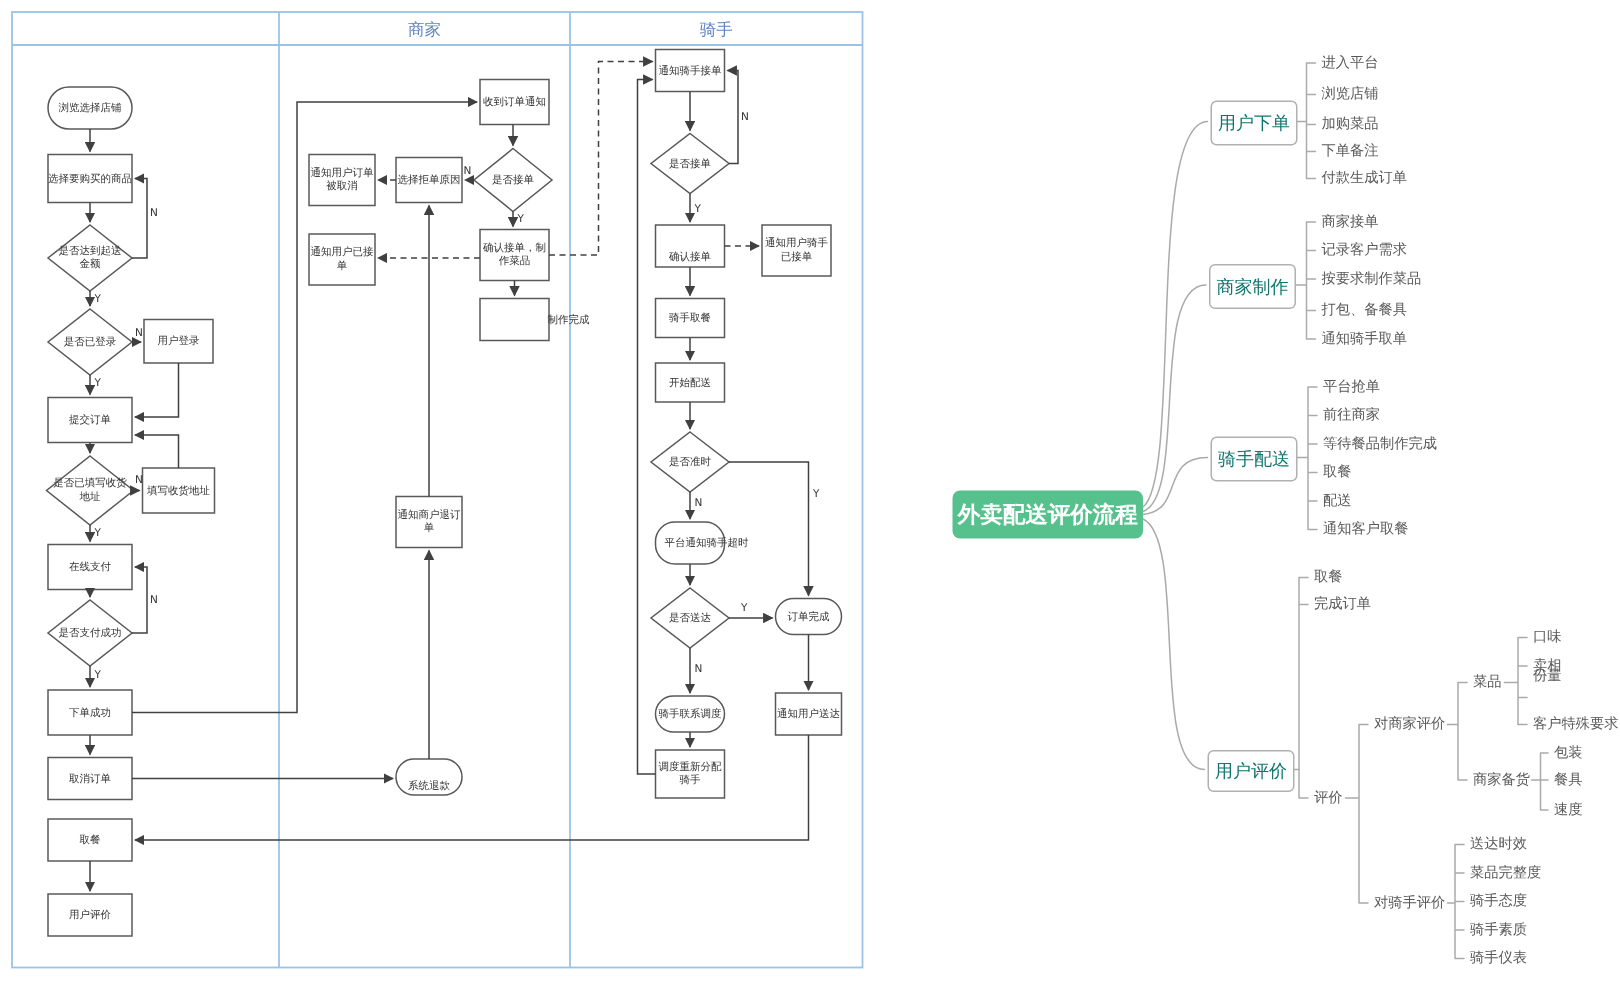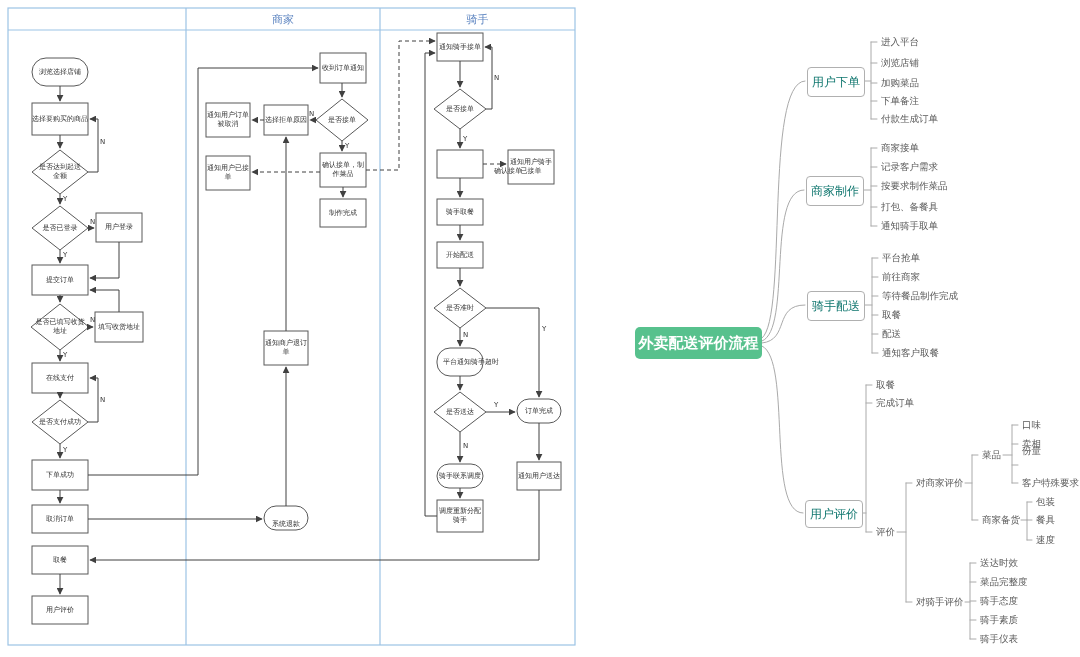--- a/index.html
+++ b/index.html
@@ -159,27 +159,27 @@
 <div class="fl" style="left:32px;top:505px;width:56px;height:28px;">取消订单</div>
 <div class="fl" style="left:32px;top:546px;width:56px;height:28px;">取餐</div>
 <div class="fl" style="left:32px;top:596px;width:56px;height:28px;">用户评价</div>
 
 <div class="fl" style="left:320px;top:53px;width:46px;height:30px;">收到订单通知</div>
 <div class="fl" style="left:320px;top:102px;width:44px;height:36px;">是否接单</div>
 <div class="fl" style="left:264px;top:105px;width:44px;height:30px;">选择拒单原因</div>
 <div class="fl" style="left:206px;top:103px;width:44px;height:34px;">通知用户订单被取消</div>
 <div class="fl" style="left:320px;top:153px;width:46px;height:34px;">确认接单，制作菜品</div>
 <div class="fl" style="left:206px;top:156px;width:44px;height:34px;">通知用户已接单</div>
-<div class="fl" style="left:320px;top:199px;width:46px;height:28px;">制作完成</div>
+<div class="fl" style="left:320px;top:199px;width:46px;height:28px;padding-left:36px;">制作完成</div>
 <div class="fl" style="left:264px;top:331px;width:44px;height:34px;">通知商户退订单</div>
 <div class="fl" style="left:264px;top:506px;width:44px;height:36px;">系统退款</div>
 
 <div class="fl" style="left:437px;top:33px;width:46px;height:28px;">通知骑手接单</div>
 <div class="fl" style="left:438px;top:91px;width:44px;height:36px;">是否接单</div>
-<div class="fl" style="left:437px;top:150px;width:46px;height:42px;margin-left:48px;">确认接单</div>
+<div class="fl" style="left:437px;top:150px;width:46px;height:42px;">确认接单</div>
 <div class="fl" style="left:508px;top:150px;width:46px;height:34px;">通知用户骑手已接单</div>
 <div class="fl" style="left:437px;top:199px;width:46px;height:26px;">骑手取餐</div>
 <div class="fl" style="left:437px;top:242px;width:46px;height:26px;">开始配送</div>
 <div class="fl" style="left:438px;top:290px;width:44px;height:36px;">是否准时</div>
 <div class="fl" style="left:437px;top:348px;width:68px;height:28px;">平台通知骑手超时</div>
 <div class="fl" style="left:438px;top:394px;width:44px;height:36px;">是否送达</div>
 <div class="fl" style="left:517px;top:399px;width:44px;height:24px;">订单完成</div>
 <div class="fl" style="left:517px;top:462px;width:44px;height:28px;">通知用户送达</div>
 <div class="fl" style="left:437px;top:464px;width:46px;height:24px;">骑手联系调度</div>
 <div class="fl" style="left:437px;top:500px;width:46px;height:32px;">调度重新分配骑手</div>

